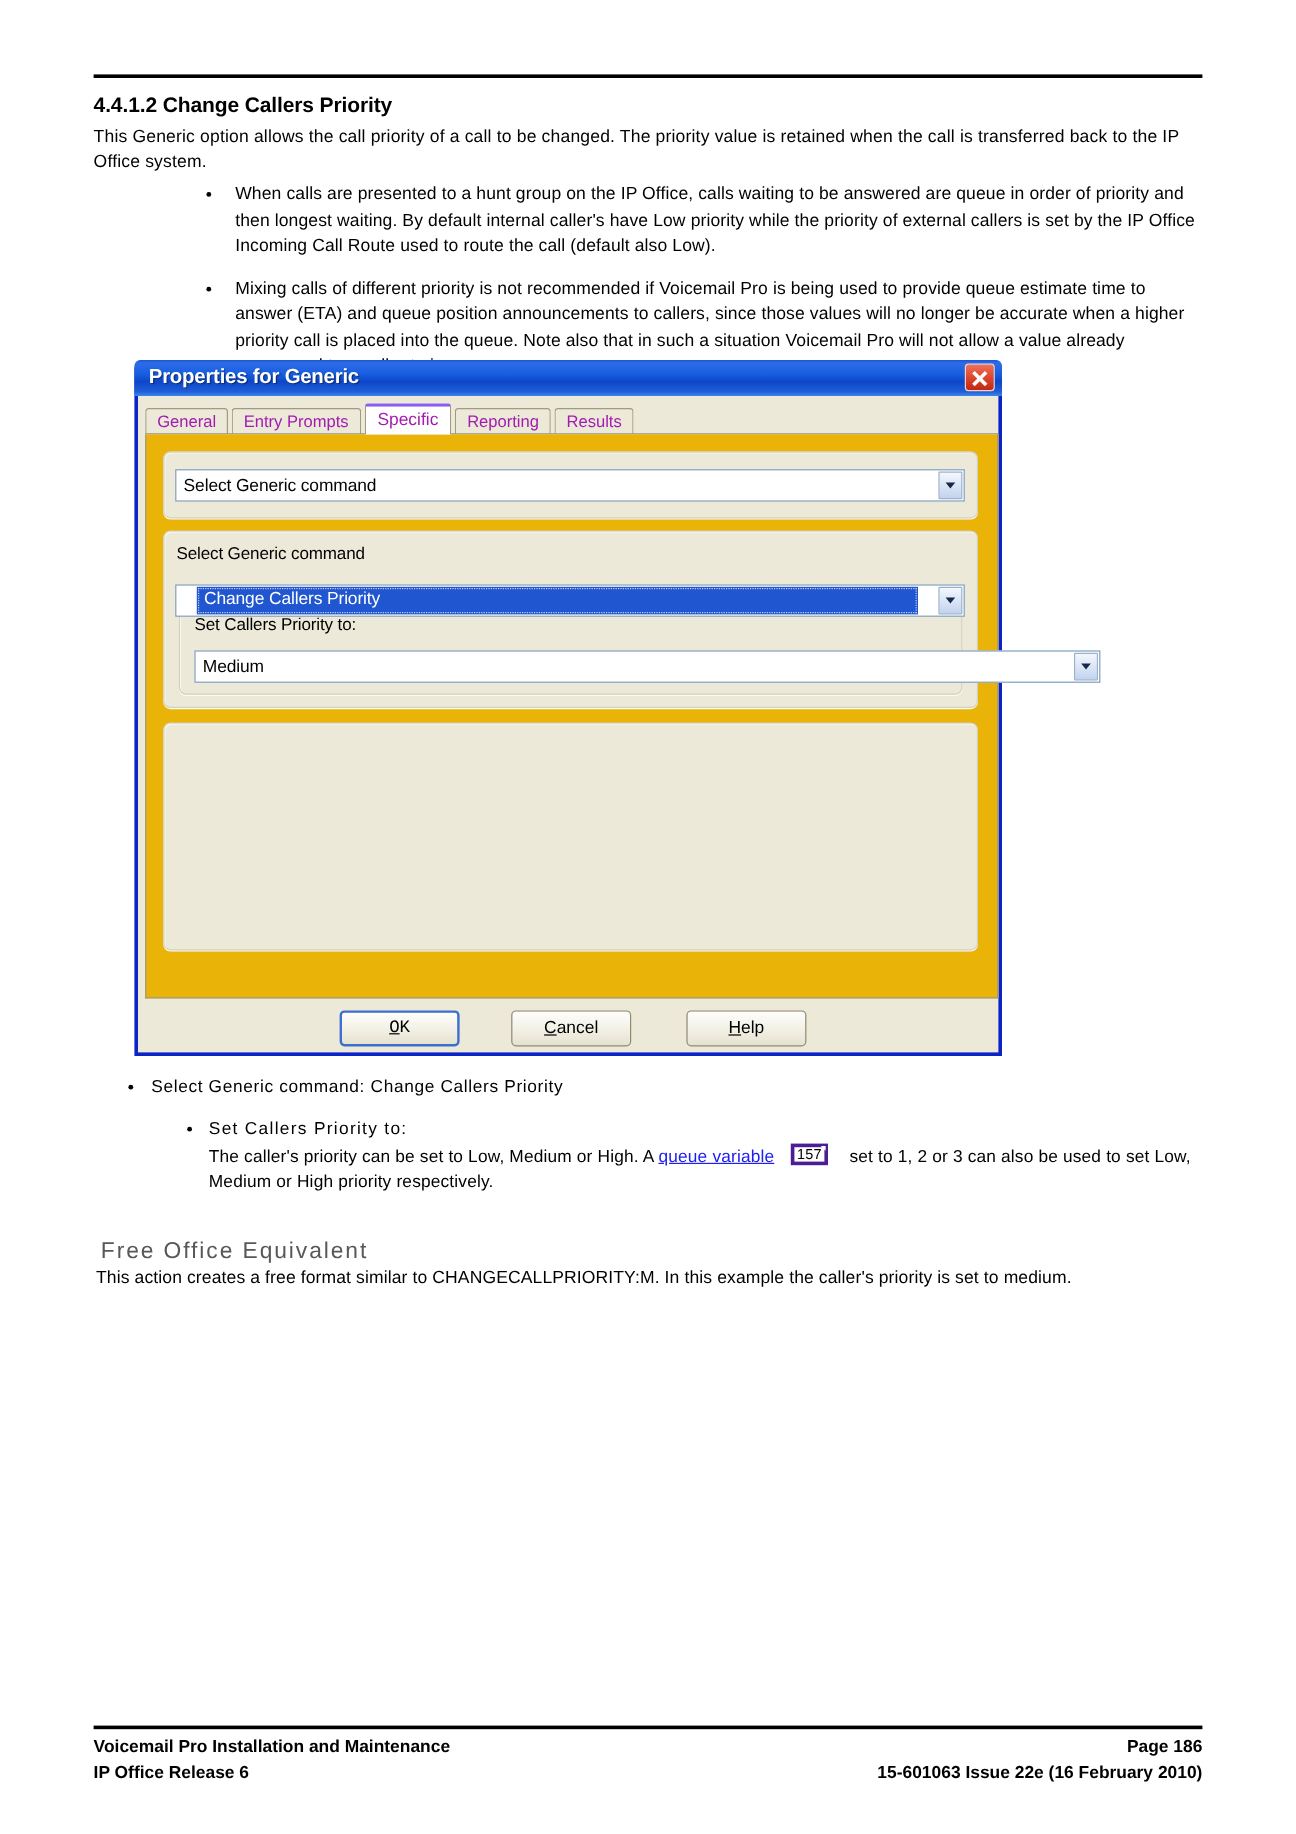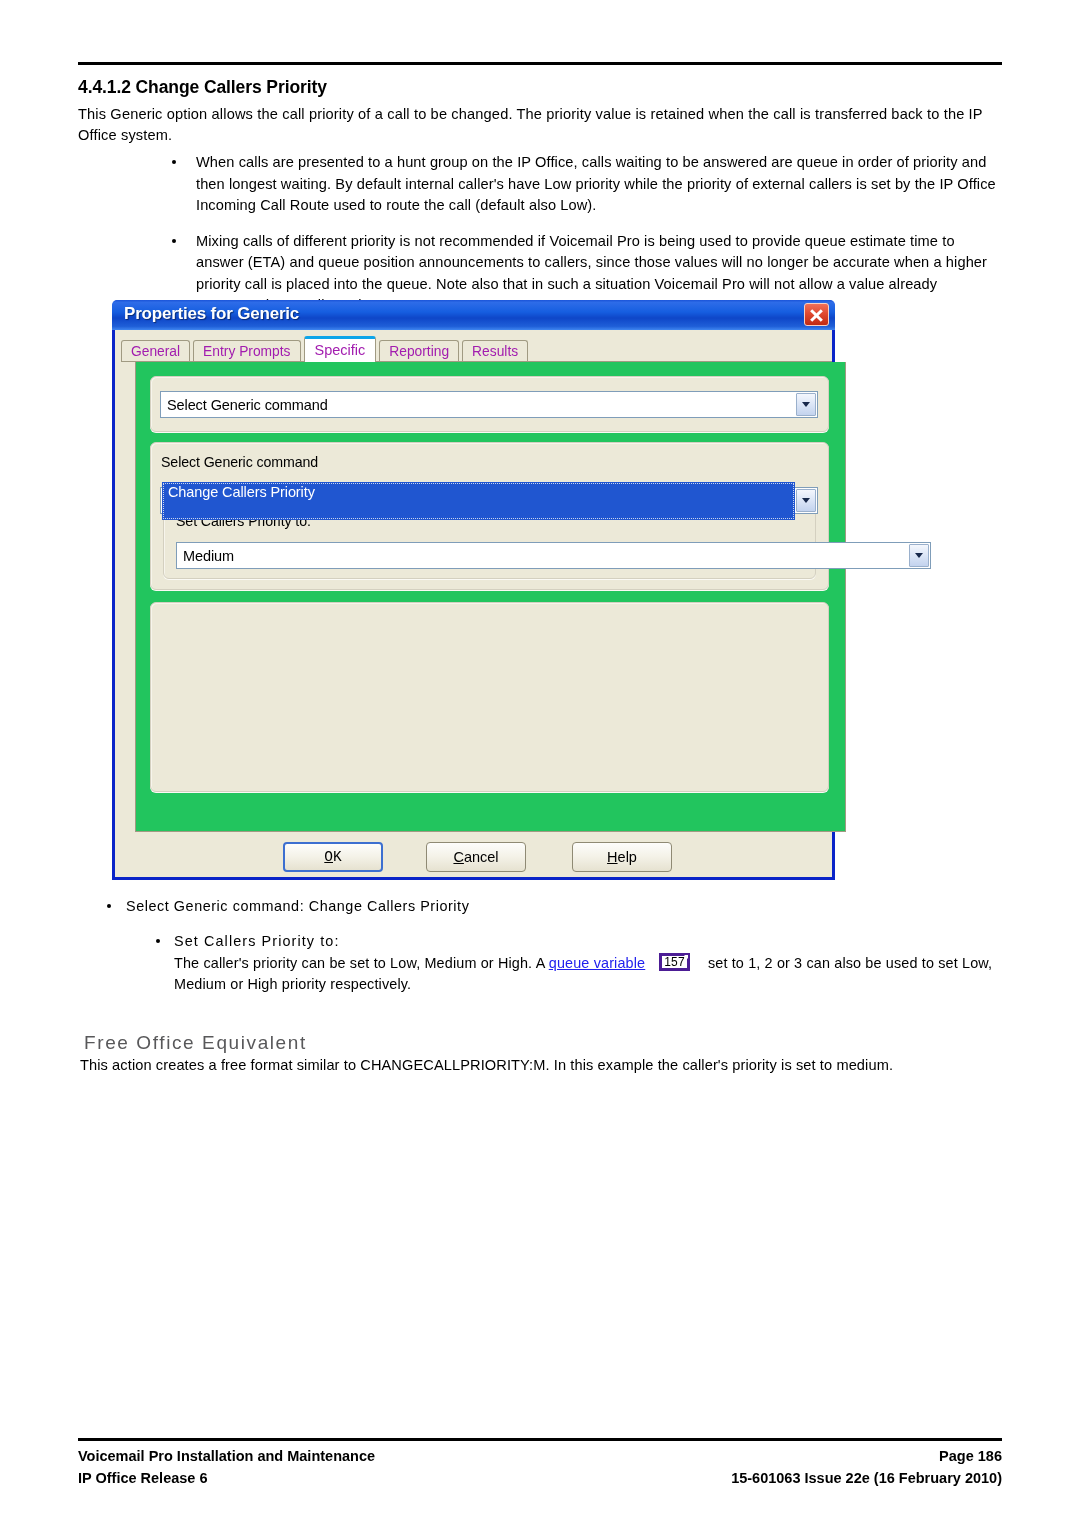--- a/index.html
+++ b/index.html
@@ -142,39 +142,39 @@
     border-radius: 3px 3px 0 0;
     line-height: 21px;
     font-size: 13.8px;
     white-space: nowrap;
     box-sizing: border-box;
     color: #a21caf;
   }
   .tab.active {
     height: 26px;
     background: #ffffff;
-    border-top: 3px solid #0ea5e9;
+    border-top: 3px solid #8b5cf6;
     line-height: 22px;
     font-size: 14.5px;
     padding: 0 10px;
     position: relative;
     z-index: 3;
   }
   .tab-underline {
     position: absolute;
     left: 6px; top: 31px;
     width: 711px; height: 1px;
     background: #a09a82;
   }
 
   .tabpage {
     position: absolute;
-    left: 20px; top: 32px;
+    left: 6px; top: 32px;
     width: 711px; height: 470px;
-    background: #22c55e;
+    background: #eab308;
     border: 1px solid #a09a82;
     border-top: none;
     box-sizing: border-box;
   }
 
   
   .group {
     position: absolute;
     background: #ece9d8;
     border: 1px solid #d4d0c0;
@@ -209,23 +209,23 @@
     flex: 1;
     padding-left: 6px;
     font-size: 14.5px;
     white-space: nowrap;
     overflow: hidden;
     letter-spacing: -0.1px;
   }
   .combo.selected .val {
     background: #2056d0;
     color: #ffffff;
-    height: 38px;
+    height: 23px;
     line-height: 21px;
-    margin: 0 1px;
+    margin: 0 17px;
     outline: 1px dotted #c8d4ee;
     outline-offset: -2px;
   }
   .combo .arrow {
     width: 20px; height: 23px;
     margin-right: 1px;
     background: linear-gradient(to bottom, #f4f7fd 0%, #dbe5f6 50%, #c3d3ee 100%);
     border: 1px solid #9ab0cc;
     border-radius: 1px;
     box-sizing: border-box;

